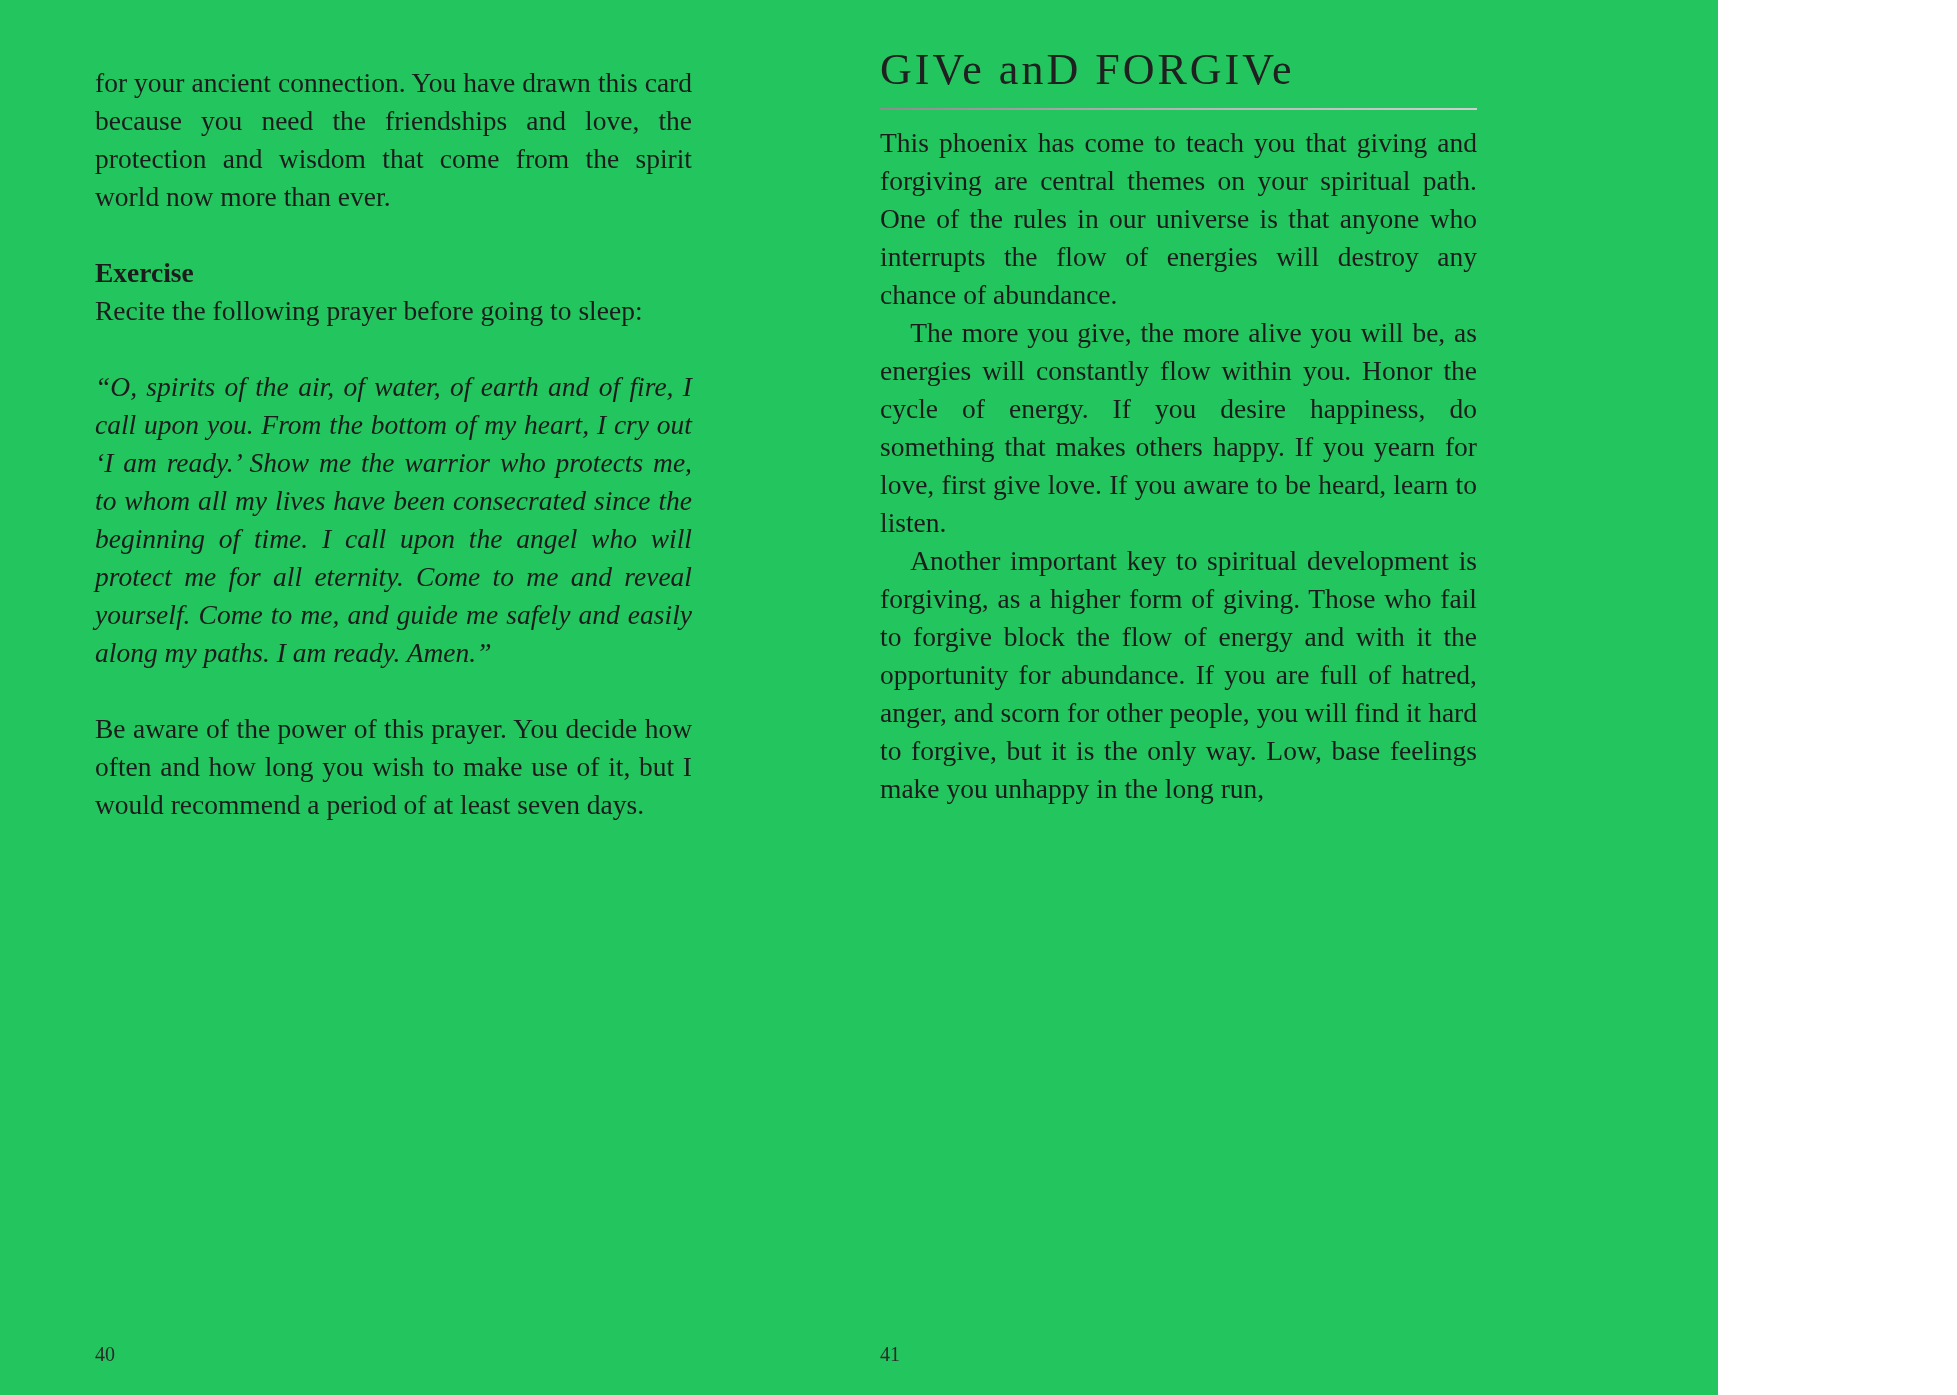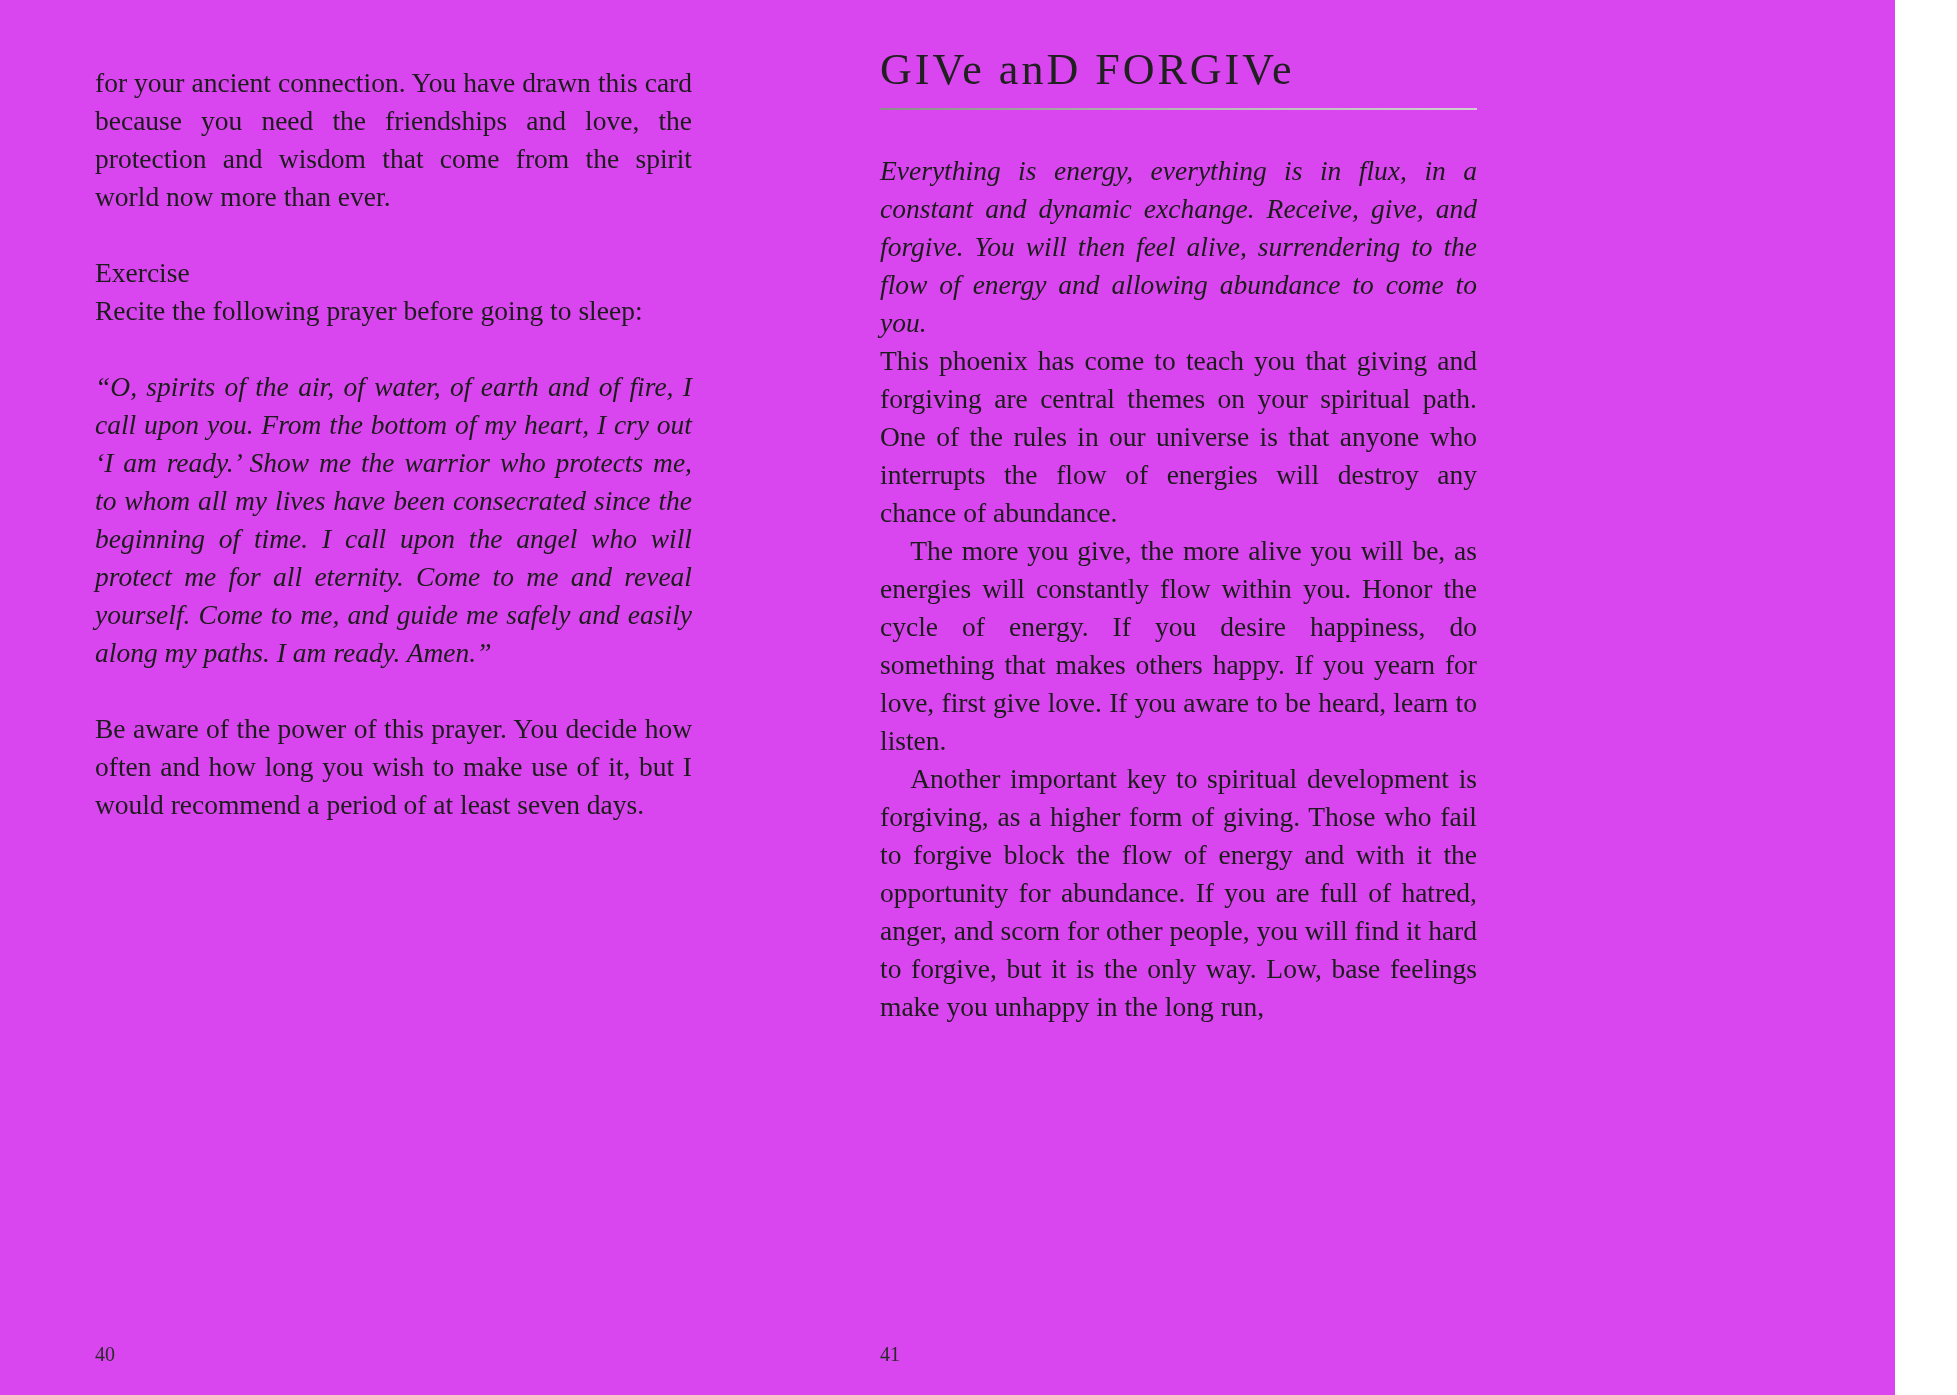--- a/index.html
+++ b/index.html
@@ -2,44 +2,44 @@
 <html lang="en"><head>
 <meta charset="utf-8">
 <style>
   html, body {
     margin: 0;
     padding: 0;
     background: #ffffff;
   }
   .spread {
     position: relative;
-    width: 1895px;
+    width: 1718px;
     height: 1395px;
-    background: #d946ef;
+    background: #22c55e;
     font-family: "Liberation Serif", serif;
     color: #1c1c1c;
     overflow: hidden;
   }
   .page-col {
     position: absolute;
     width: 597px;
     font-size: 27.5px;
     line-height: 38px;
     text-align: justify;
     hyphens: auto;
   }
   .col-left  { left: 95px;  top: 64px; }
   .col-right { left: 880px; top: 46px; }
 
   .page-col p { margin: 0; }
 
   .para-gap { margin-top: 38px !important; }
 
   .bold-heading {
-    font-weight: normal;
+    font-weight: bold;
     text-align: left;
   }
   .italic-block {
     font-style: italic;
   }
   .indent {
     text-indent: 1.1em;
   }
 
   .chapter-title {
@@ -97,21 +97,20 @@
     <p class="para-gap">Be aware of the power of this prayer. You decide how often and how long you wish to make use of it, but I would recommend a period of at least seven days.</p>
   </div>
 
   <div class="page-number page-number-left">40</div>
 
   <div class="page-col col-right">
     <h1 class="chapter-title">GIVe anD FORGIVe</h1>
 
     <hr class="title-rule">
 
-    <p class="italic-block intro-after-rule">Everything is energy, everything is in flux, in a constant and dynamic exchange. Receive, give, and forgive. You will then feel alive, surrendering to the flow of energy and allowing abundance to come to you.</p>
 
 
     <p>This phoenix has come to teach you that giving and forgiving are central themes on your spiritual path. One of the rules in our universe is that anyone who interrupts the flow of energies will destroy any chance of abundance.</p>
 
     <p class="indent">The more you give, the more alive you will be, as energies will constantly flow within you. Honor the cycle of energy. If you desire happiness, do something that makes others happy. If you yearn for love, first give love. If you aware to be heard, learn to listen.</p>
 
     <p class="indent">Another important key to spiritual development is forgiving, as a higher form of giving. Those who fail to forgive block the flow of energy and with it the opportunity for abundance. If you are full of hatred, anger, and scorn for other people, you will find it hard to forgive, but it is the only way. Low, base feelings make you unhappy in the long run,</p>
   </div>
 
   <div class="page-number page-number-right">41</div>

